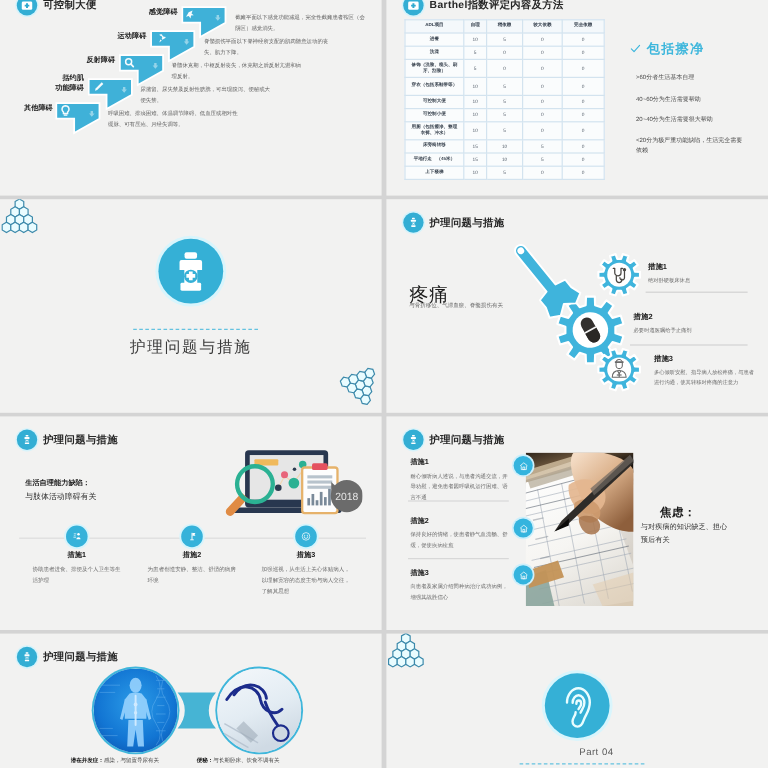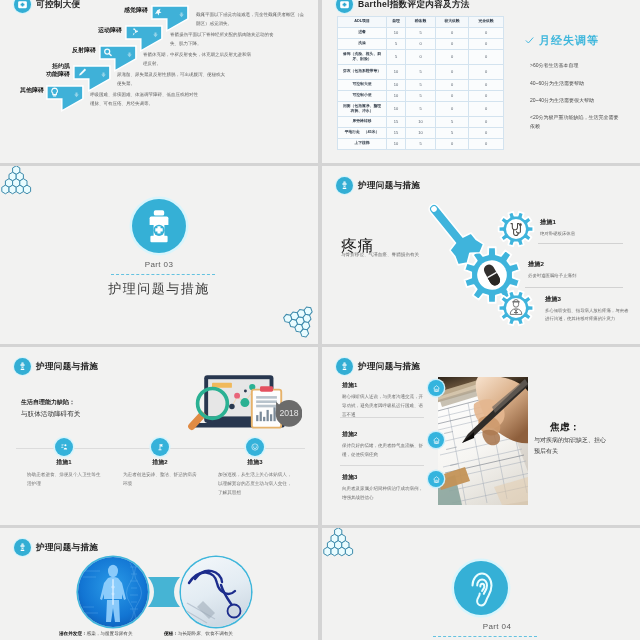--- a/index.html
+++ b/index.html
@@ -267,21 +267,21 @@
               <td class="n">0</td>
             </tr>
         </tbody>
       </table>
       <div class="rescheck">
         <span style="margin-right:5px;display:flex;">
           <svg width="9" height="9" viewBox="0 0 16 16">
               <path d="M2 8.4 L6 12.4 L14.2 3.2" fill="none" stroke="#3cb6dd" stroke-width="1.7" stroke-linecap="round" stroke-linejoin="round"></path>
             </svg>
         </span>
-        <span class="restitle">月经失调等</span>
+        <span class="restitle">包括擦净</span>
       </div>
       <div class="resline" style="left:208px;top:76px;">&gt;60分者生活基本自理</div>
       <div class="resline" style="left:208px;top:94px;">40~60分为生活需要帮助</div>
       <div class="resline" style="left:208px;top:111px;">20~40分为生活需要很大帮助</div>
       <div class="resline" style="left:208px;top:128px;">&lt;20分为极严重功能缺陷，生活完全需要依赖</div>
     </div>
   </div>
   <div class="row">
     <div class="cell pt s3">
       <div class="hexdec" style="left:1px;top:-1px;">
@@ -305,21 +305,20 @@
           <g fill="#ffffff">
             <rect x="21.8" y="11.2" width="10.4" height="5.4" rx="1.7"></rect>
             <path d="M19.3 17.6 h15.4 a1.7 1.7 0 0 1 1.7 1.7 v6.6 h-18.8 v-6.6 a1.7 1.7 0 0 1 1.7-1.7z"></path>
             <rect x="21.6" y="25.9" width="10.8" height="11.6"></rect>
             <rect x="18.4" y="36.7" width="17.2" height="6.6" rx="1.2"></rect>
           </g>
           <circle cx="27" cy="31.3" r="5.6" fill="#35b0d6"></circle>
           <path d="M25.45 27.2h3.1v2.15h2.15v3.1h-2.15v2.15h-3.1v-2.15H23.3v-3.1h2.15z" fill="#ffffff"></path>
         </svg>
       </div>
-      <div class="pnum" style="top:94px;left:0;">Part 03</div>
       <div class="dash" style="left:111px;top:108px;width:104px;"></div>
       <div class="ptitle" style="top:114px;left:0;">护理问题与措施</div>
       <div class="hexdec" style="left:281px;top:138px;">
         <svg width="40" height="40" viewBox="-5 -5 40 40">
           <g fill="#e9fcff" stroke="#3d8aab" stroke-width="1" transform="rotate(160 15.2 14.8)">
             <path d="M15.20 0.80 L18.80 2.95 L18.80 7.25 L15.20 9.40 L11.60 7.25 L11.60 2.95 Z"></path>
             <path d="M11.60 7.25 L15.20 9.40 L15.20 13.70 L11.60 15.85 L8.00 13.70 L8.00 9.40 Z"></path>
             <path d="M18.80 7.25 L22.40 9.40 L22.40 13.70 L18.80 15.85 L15.20 13.70 L15.20 9.40 Z"></path>
             <path d="M8.00 13.70 L11.60 15.85 L11.60 20.15 L8.00 22.30 L4.40 20.15 L4.40 15.85 Z"></path>
             <path d="M15.20 13.70 L18.80 15.85 L18.80 20.15 L15.20 22.30 L11.60 20.15 L11.60 15.85 Z"></path>

